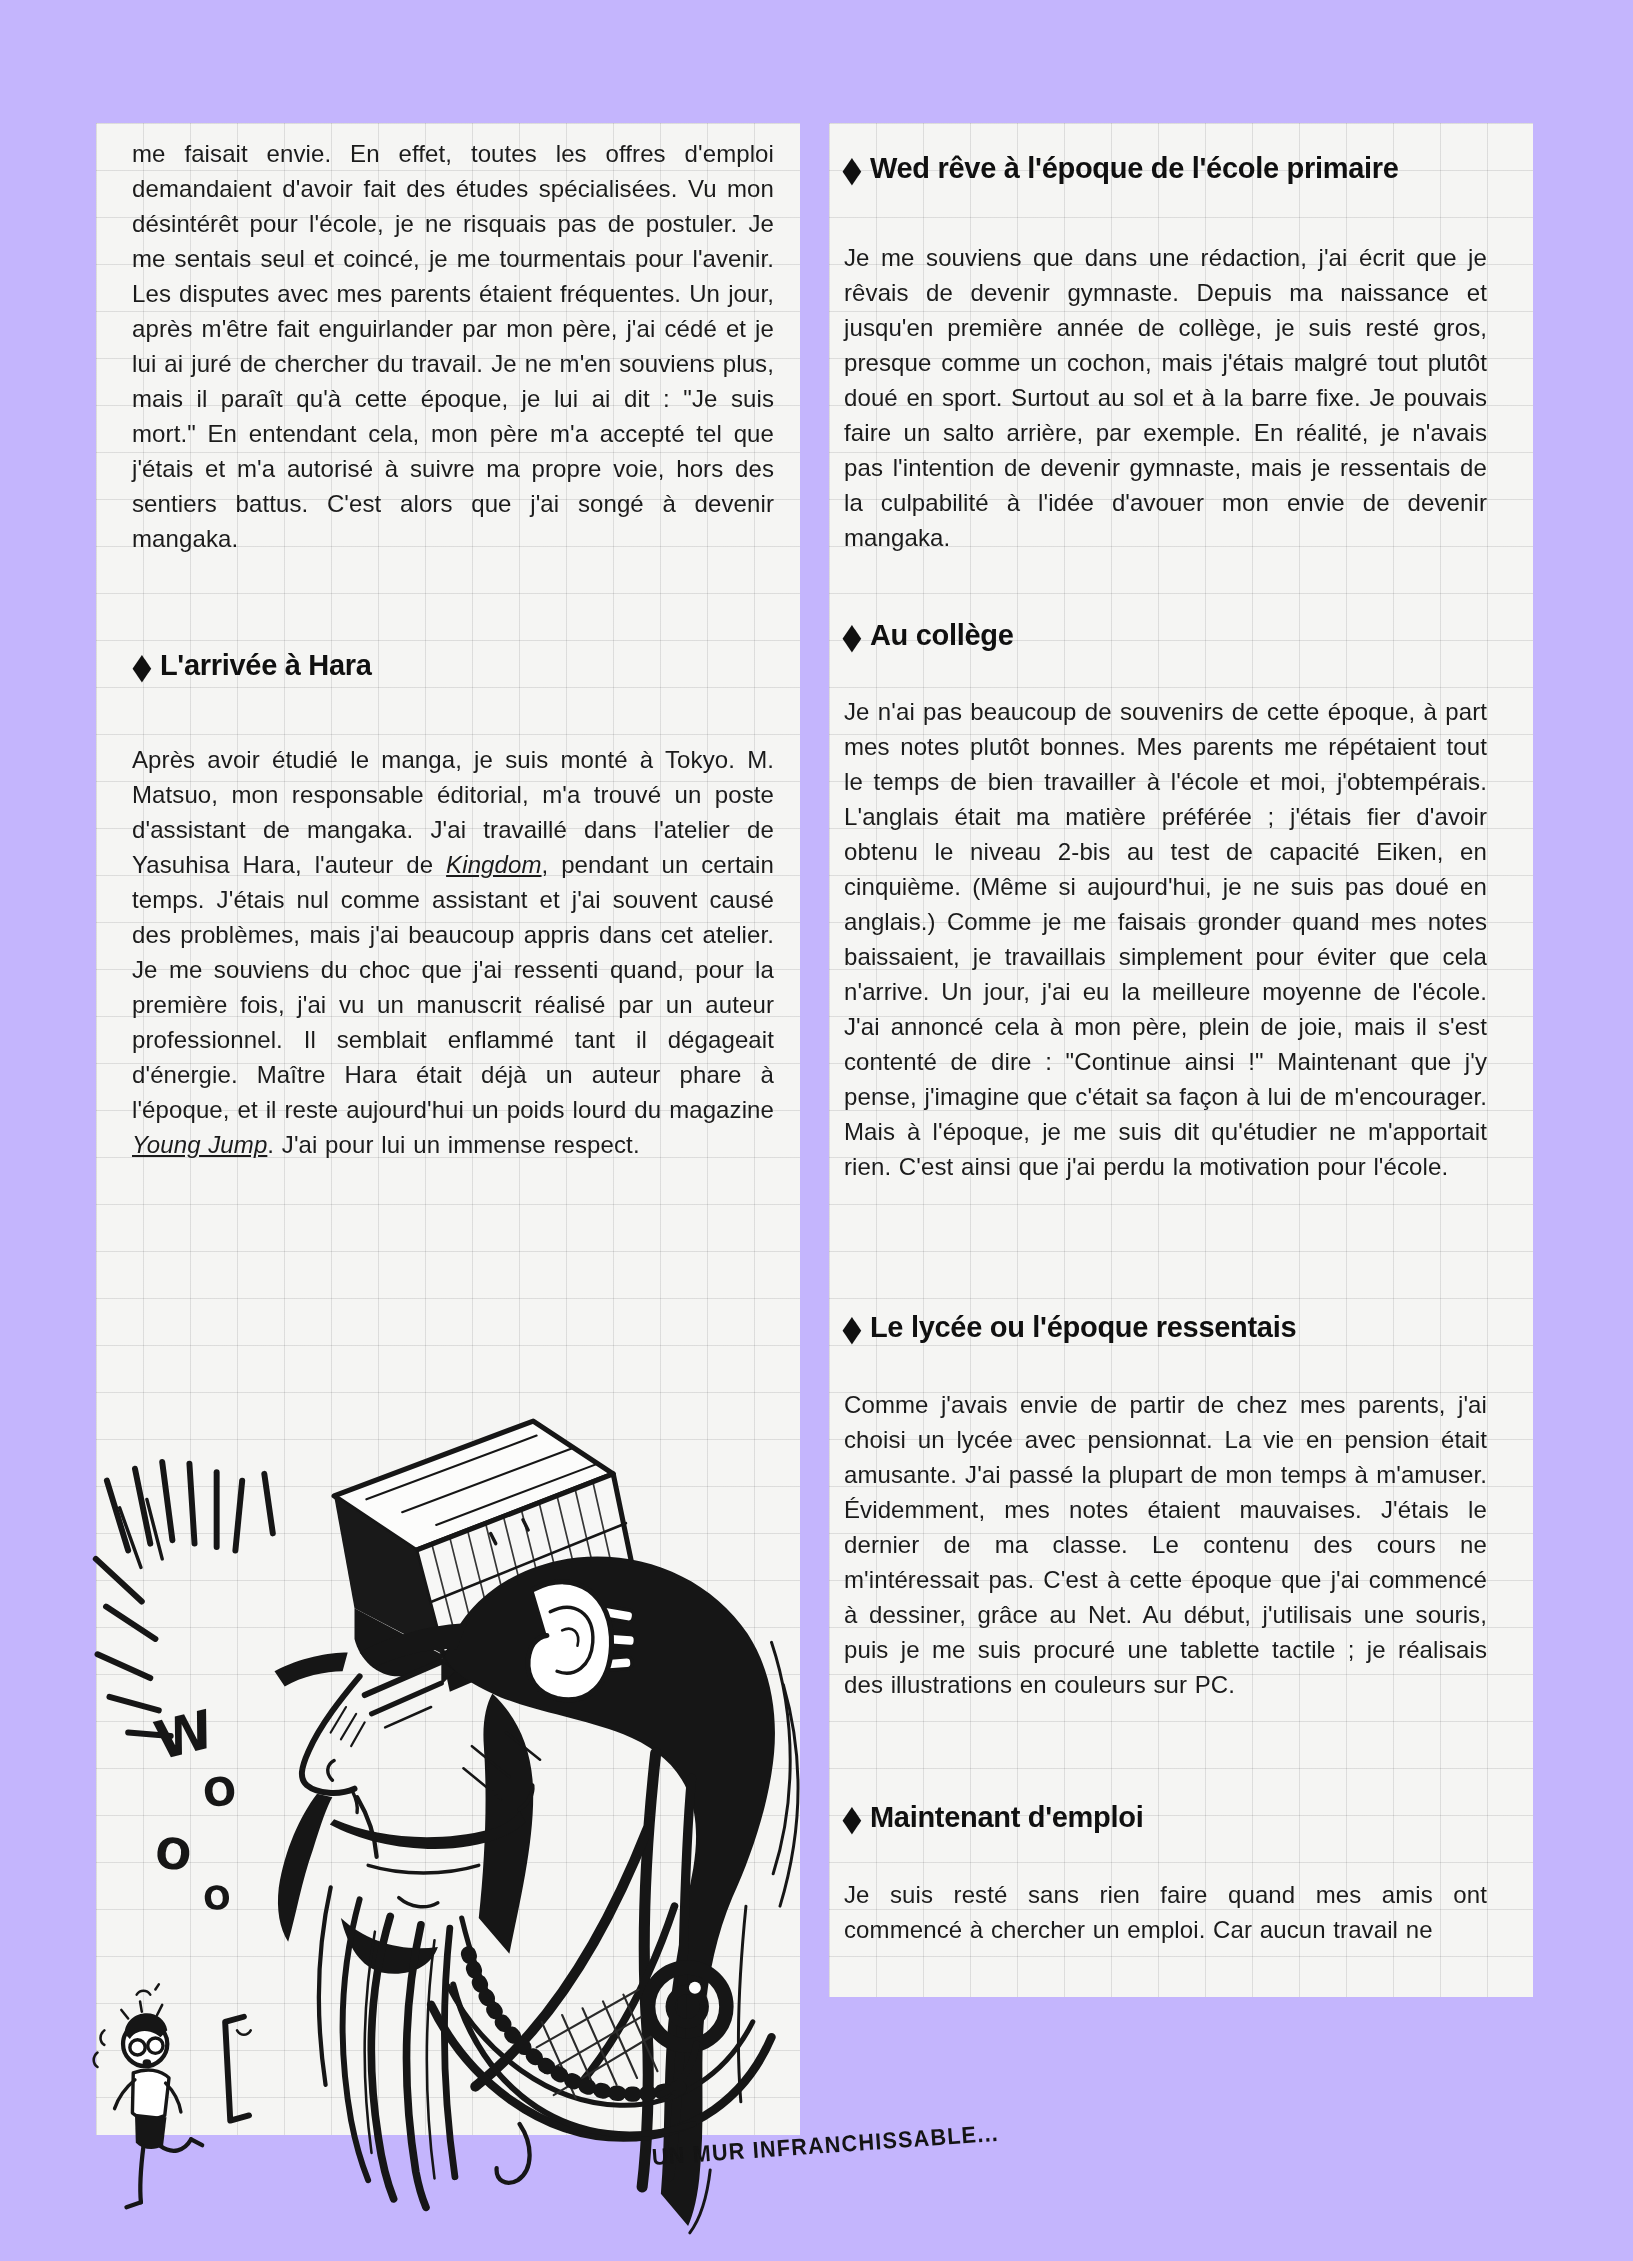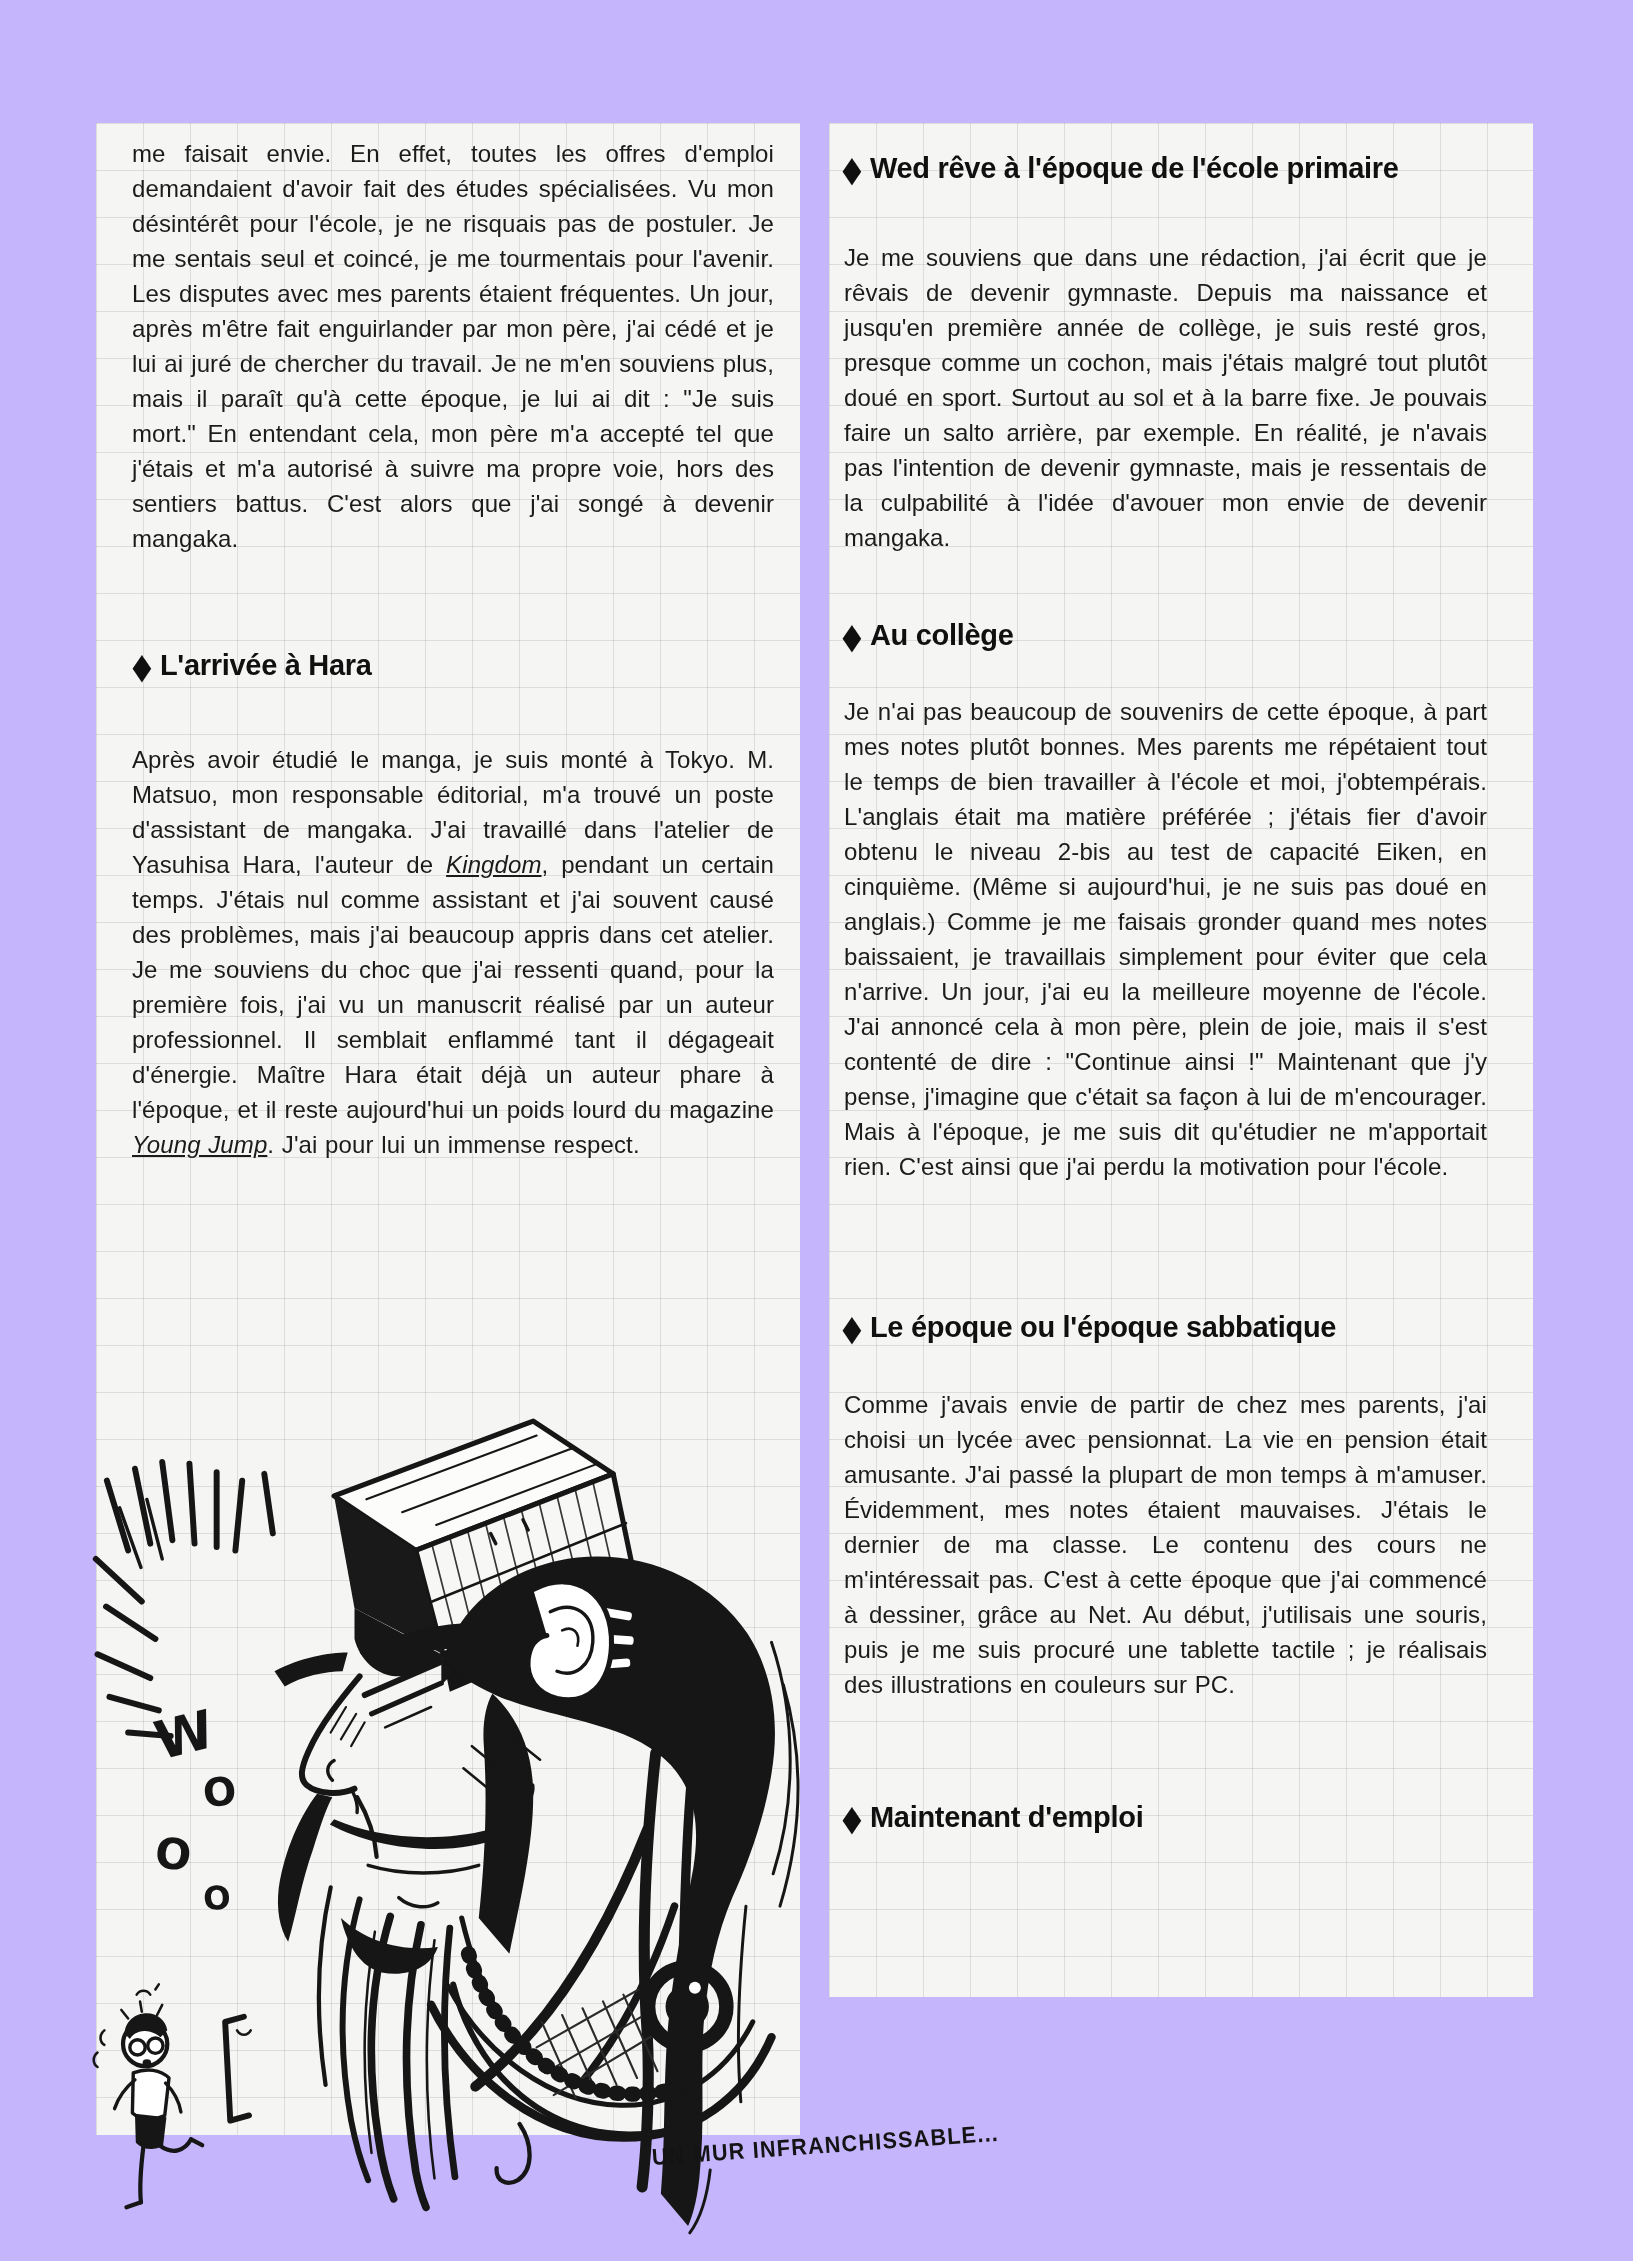--- a/index.html
+++ b/index.html
@@ -84,28 +84,29 @@
   <p class="block body-text" style="left:844px;top:240px;width:643px;">Je me souviens que dans une rédaction, j'ai écrit que je rêvais de devenir gymnaste. Depuis ma naissance et jusqu'en première année de collège, je suis resté gros, presque comme un cochon, mais j'étais malgré tout plutôt doué en sport. Surtout au sol et à la barre fixe. Je pouvais faire un salto arrière, par exemple. En réalité, je n'avais pas l'intention de devenir gymnaste, mais je ressentais de la culpabilité à l'idée d'avouer mon envie de devenir mangaka.</p>
 
   <h2 class="block sec-header" style="left:839px;top:618px;">
     <span class="diamond">◆</span>
     <span>Au collège</span>
   </h2>
   <p class="block body-text" style="left:844px;top:694px;width:643px;">Je n'ai pas beaucoup de souvenirs de cette époque, à part mes notes plutôt bonnes. Mes parents me répétaient tout le temps de bien travailler à l'école et moi, j'obtempérais. L'anglais était ma matière préférée ; j'étais fier d'avoir obtenu le niveau 2-bis au test de capacité Eiken, en cinquième. (Même si aujourd'hui, je ne suis pas doué en anglais.) Comme je me faisais gronder quand mes notes baissaient, je travaillais simplement pour éviter que cela n'arrive. Un jour, j'ai eu la meilleure moyenne de l'école. J'ai annoncé cela à mon père, plein de joie, mais il s'est contenté de dire : "Continue ainsi !" Maintenant que j'y pense, j'imagine que c'était sa façon à lui de m'encourager. Mais à l'époque, je me suis dit qu'étudier ne m'apportait rien. C'est ainsi que j'ai perdu la motivation pour l'école.</p>
 
   <h2 class="block sec-header" style="left:839px;top:1310px;">
     <span class="diamond">◆</span>
-    <span>Le époque ou l'époque sabbatique</span>
+    <span>Le lycée ou l'époque ressentais</span>
   </h2>
   <p class="block body-text" style="left:844px;top:1387px;width:643px;">Comme j'avais envie de partir de chez mes parents, j'ai choisi un lycée avec pensionnat. La vie en pension était amusante. J'ai passé la plupart de mon temps à m'amuser. Évidemment, mes notes étaient mauvaises. J'étais le dernier de ma classe. Le contenu des cours ne m'intéressait pas. C'est à cette époque que j'ai commencé à dessiner, grâce au Net. Au début, j'utilisais une souris, puis je me suis procuré une tablette tactile ; je réalisais des illustrations en couleurs sur PC.</p>
 
   <h2 class="block sec-header" style="left:839px;top:1800px;">
     <span class="diamond">◆</span>
     <span>Maintenant d'emploi</span>
   </h2>
+  <p class="block body-text" style="left:844px;top:1877px;width:643px;">Je suis resté sans rien faire quand mes amis ont commencé à chercher un emploi. Car aucun travail ne</p>
 
   <svg style="position:absolute;left:60px;top:1353px;" width="749" height="885" viewBox="0 0 880 1040">
 
     <g class="ink" stroke-width="7">
       <path d="M55,150 L80,232"></path>
         <path d="M88,136 L106,224"></path>
         <path d="M120,128 L132,220"></path>
       <path d="M152,130 L158,224"></path>
         <path d="M184,140 L184,228"></path>
         <path d="M214,150 L206,232"></path>

